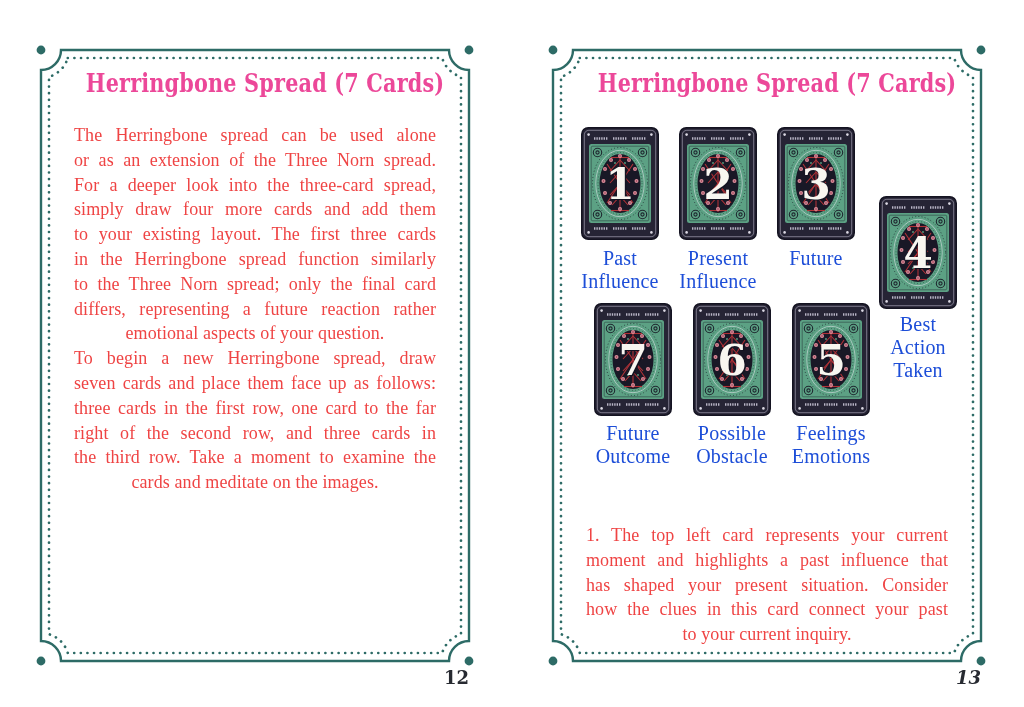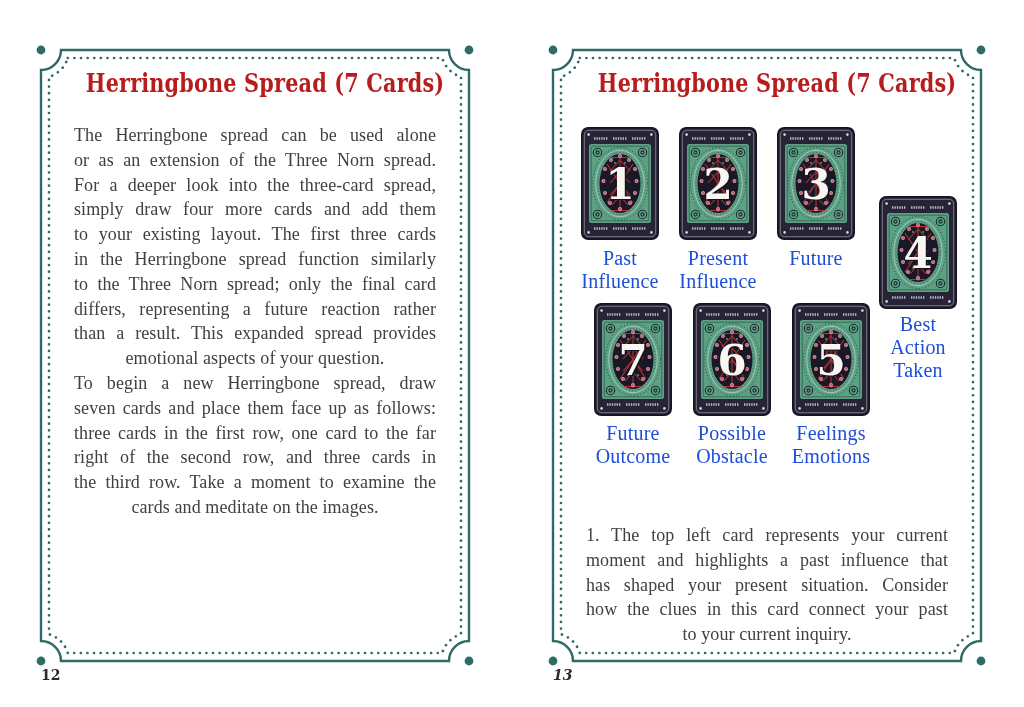--- a/index.html
+++ b/index.html
@@ -10,46 +10,46 @@
   .page { position:absolute; width:428px; height:611px; }
   .page-left  { left:41px; top:50px; }
   .page-right { left:553px; top:50px; }
 
   .border-host { position:absolute; left:-9px; top:-9px; width:446px; height:629px; pointer-events:none; }
   .border-host svg { display:block; }
 
   .page-title {
     position:absolute; top:16px; left:0; right:0; text-align:center;
     font-family:"DejaVu Serif", serif; font-weight:800; font-size:26px;
-    line-height:34px; color:#b91c1c; white-space:nowrap;
+    line-height:34px; color:#ec4899; white-space:nowrap;
   }
   .title-inner { display:inline-block; transform:scaleX(0.80); transform-origin:50% 50%; letter-spacing:0.2px; }
 
   .textcol { position:absolute; left:33px; right:33px; }
   .textcol-left  { top:73px; }
   .textcol-right { top:473px; }
   .para + .para { }
   .tline {
-    font-size:18px; line-height:24.8px; color:#404040;
+    font-size:18px; line-height:24.8px; color:#ef4444;
     letter-spacing:0.1px;
   }
   .tline.just { text-align:justify; text-align-last:justify; }
   .tline.cent { text-align:right; text-align-last:center; }
 
   .cards-area { position:absolute; left:0; top:0; width:428px; height:470px; }
   .card { position:absolute; width:78px; height:113px; }
   .card svg { display:block; }
   .card-label { position:absolute; width:140px; text-align:center; }
   .card-label .lab-line {
     font-size:20px; line-height:23.2px; color:#1d4ed8; letter-spacing:0.2px;
   }
 
   .pagenum {
-    position:absolute; top:667px; width:428px; text-align:left;
-    font-family:"DejaVu Serif", serif; font-weight:700; font-size:14px;
+    position:absolute; top:667px; width:428px; text-align:right;
+    font-family:"DejaVu Serif", serif; font-weight:700; font-size:18px;
     color:#272a31;
   }
   .pagenum-left { left:41px; }
   .pagenum-right { left:553px;font-style:italic; }
 </style>
 </head>
 <body>
 
 <div class="canvas">
 
@@ -70,21 +70,20 @@
     <div class="textcol textcol-left" id="left-textcol">
         <div class="para">
           <div class="tline just">The Herringbone spread can be used alone</div>
           <div class="tline just">or as an extension of the Three Norn spread.</div>
           <div class="tline just">For a deeper look into the three-card spread,</div>
           <div class="tline just">simply draw four more cards and add them</div>
           <div class="tline just">to your existing layout. The first three cards</div>
           <div class="tline just">in the Herringbone spread function similarly</div>
           <div class="tline just">to the Three Norn spread; only the final card</div>
           <div class="tline just">differs, representing a future reaction rather</div>
-          <div class="tline just">than a result. This expanded spread provides</div>
           <div class="tline cent">emotional aspects of your question.</div>
         </div>
         <div class="para">
           <div class="tline just">To begin a new Herringbone spread, draw</div>
           <div class="tline just">seven cards and place them face up as follows:</div>
           <div class="tline just">three cards in the first row, one card to the far</div>
           <div class="tline just">right of the second row, and three cards in</div>
           <div class="tline just">the third row. Take a moment to examine the</div>
           <div class="tline cent">cards and meditate on the images.</div>
         </div>

